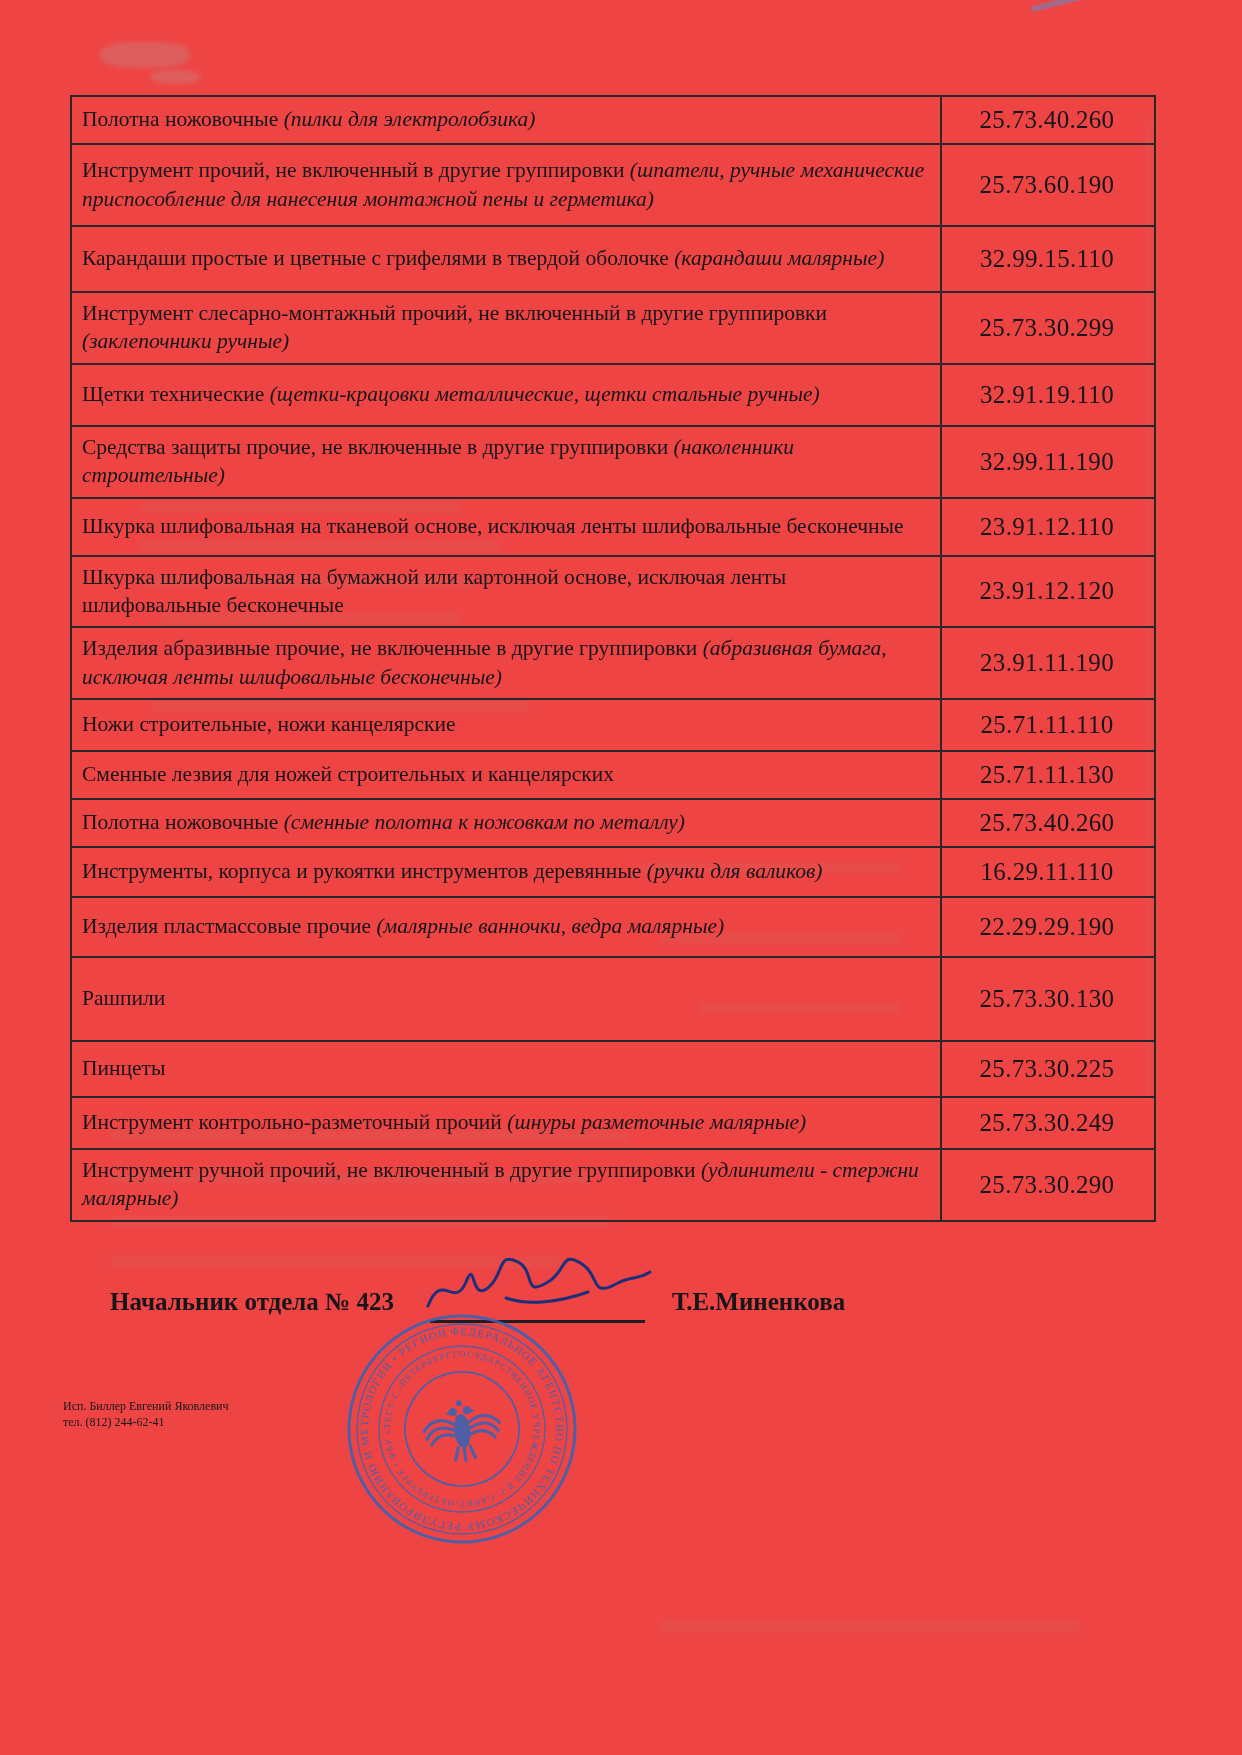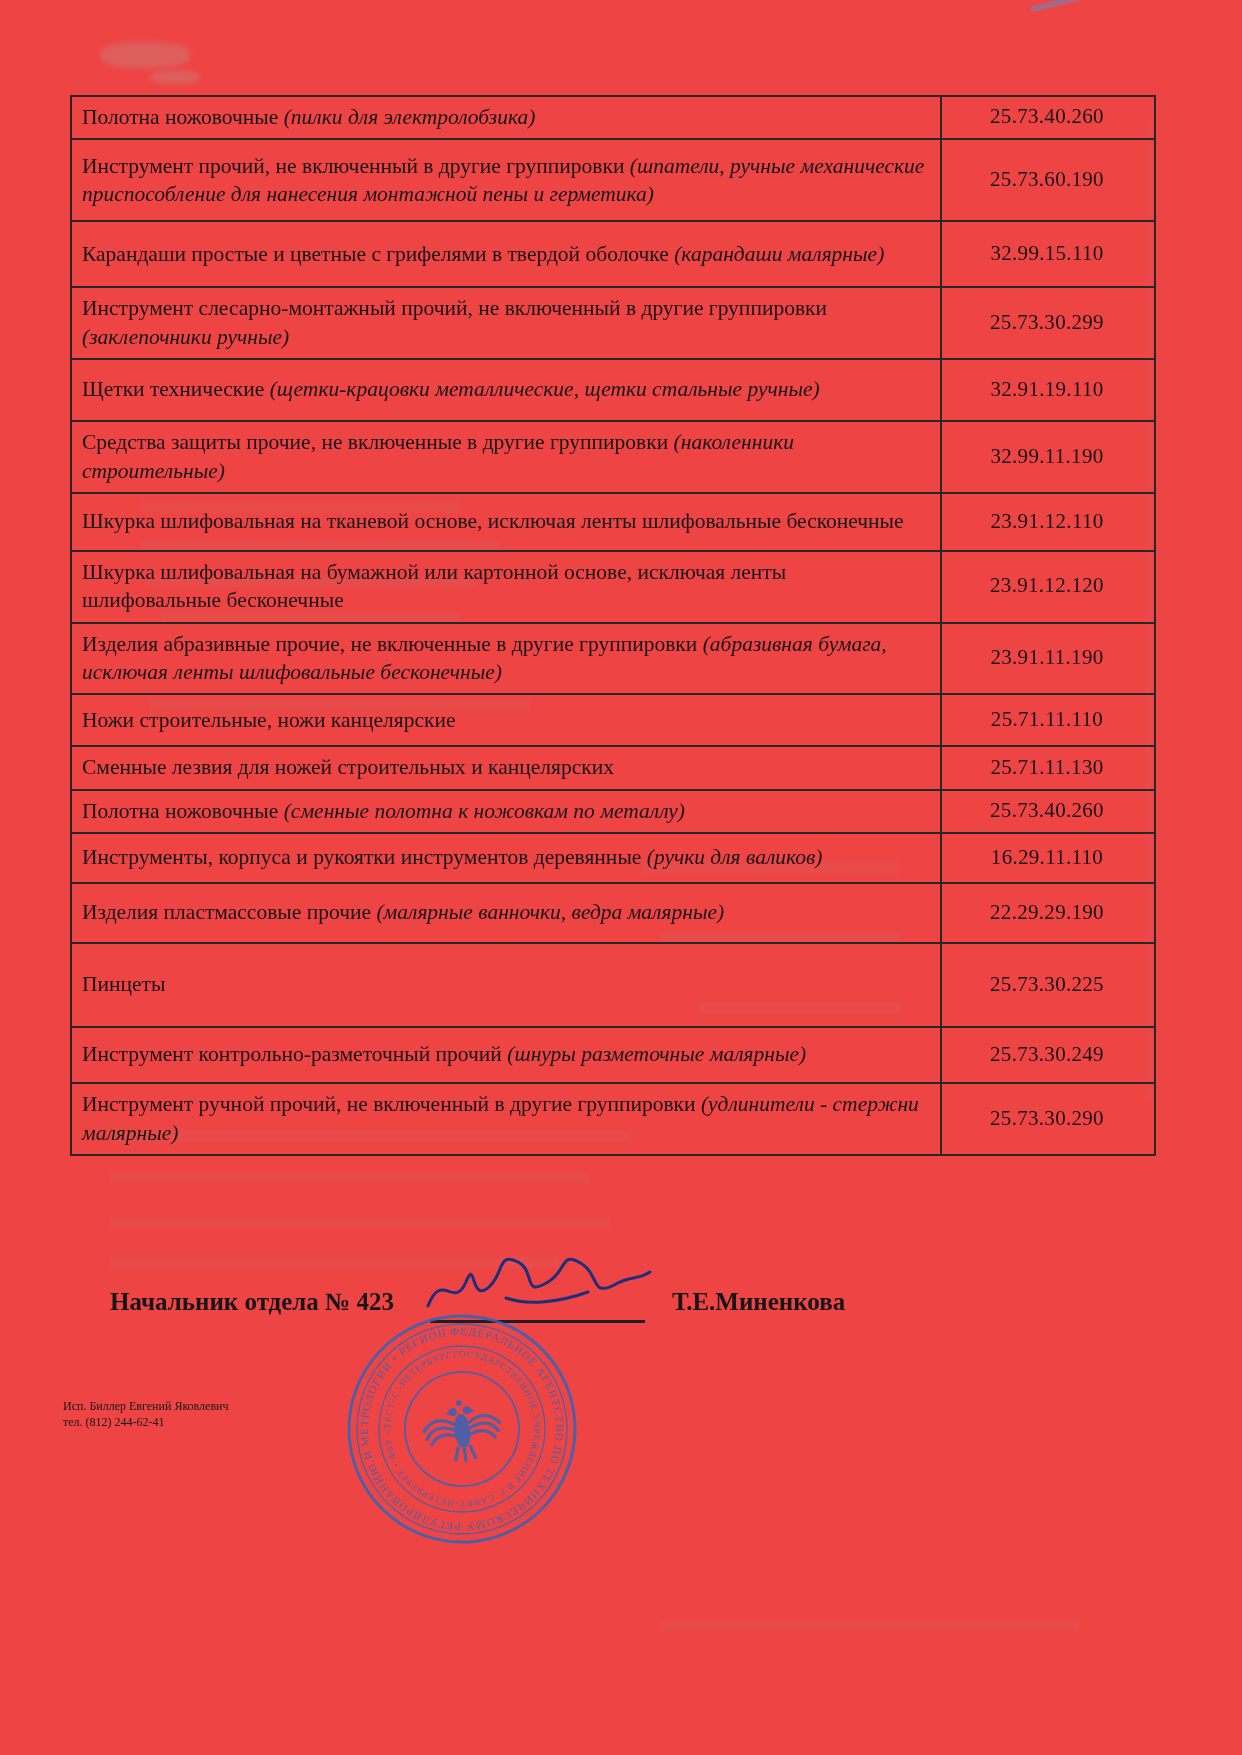--- a/index.html
+++ b/index.html
@@ -27,21 +27,21 @@
     border-collapse:collapse;table-layout:fixed;
   }
   .codes-table td{
     border:2px solid #26262b;
     vertical-align:middle;
     padding:6px 12px 7px 10px;
     font-size:21.5px;line-height:1.32;
   }
   .codes-table td.name-cell{width:846px;}
   .codes-table td.code-cell{
-    width:190px;text-align:center;font-size:21px;letter-spacing:.3px;margin-left:48px;
+    width:190px;text-align:center;font-size:25px;letter-spacing:.3px;margin-left:48px;
   }
   .name-italic{font-style:italic;}
   .codes-table tr:nth-child(2){height:82px;}
   .codes-table tr:nth-child(3){height:66px;}
   .codes-table tr:nth-child(4){height:58px;font-family:Liberation Serif, serif;}
   .codes-table tr:nth-child(5){height:62px;}
   .codes-table tr:nth-child(6){height:58px;}
   .codes-table tr:nth-child(7){height:58px;}
   .codes-table tr:nth-child(8){height:56px;}
   .codes-table tr:nth-child(9){height:56px;}
@@ -158,20 +158,24 @@
       <td class="name-cell"><span>Инструменты, корпуса и рукоятки инструментов деревянные </span><span class="name-italic">(ручки для валиков)</span></td>
       <td class="code-cell">16.29.11.110</td>
     </tr>
 
     <tr>
       <td class="name-cell"><span>Изделия пластмассовые прочие </span><span class="name-italic">(малярные ванночки, ведра малярные)</span></td>
       <td class="code-cell">22.29.29.190</td>
     </tr>
 
 
+    <tr>
+      <td class="name-cell"><span>Рашпили</span><span class="name-italic"></span></td>
+      <td class="code-cell">25.73.30.130</td>
+    </tr>
 
     <tr>
       <td class="name-cell"><span>Пинцеты</span><span class="name-italic"></span></td>
       <td class="code-cell">25.73.30.225</td>
     </tr>
 
     <tr>
       <td class="name-cell"><span>Инструмент контрольно-разметочный прочий </span><span class="name-italic">(шнуры разметочные малярные)</span></td>
       <td class="code-cell">25.73.30.249</td>
     </tr>

